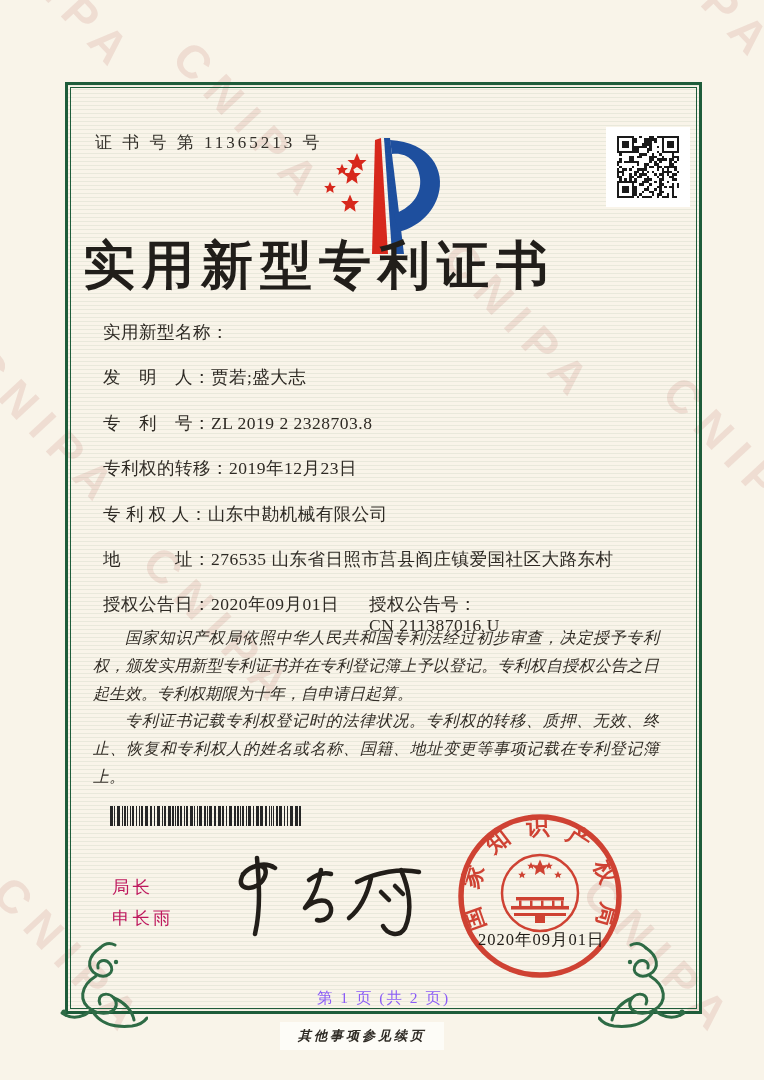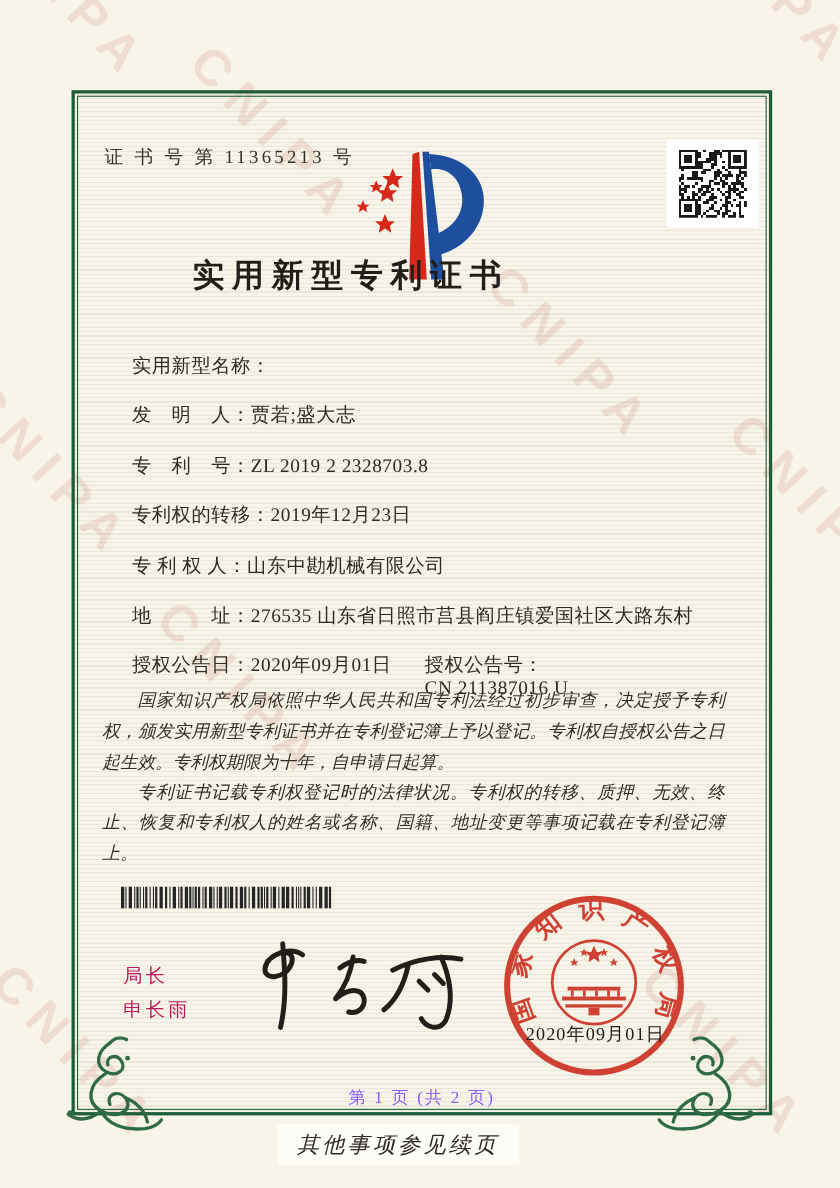--- a/index.html
+++ b/index.html
@@ -24,24 +24,24 @@
   .flourish { position:absolute; z-index:3; }
 
   .cert-no { position:absolute; z-index:4; left:95px; top:131px;
              font-size:17px; letter-spacing:3px; color:#33302a; }
 
   .logo { position:absolute; z-index:4; left:300px; top:130px; }
   .qr-wrap { position:absolute; z-index:4; left:606px; top:127px; width:84px; height:80px;
              background:#ffffff; display:flex; align-items:center; justify-content:center; }
 
   .title { position:absolute; z-index:4; left:65px; top:231px; width:508px;
-           text-align:center; font-size:29px; font-weight:600; letter-spacing:7px;
+           text-align:center; font-size:52px; font-weight:600; letter-spacing:7px;
            color:#211e1a; }
 
-  .fields { position:absolute; z-index:4; left:120px; top:322px; width:560px;
+  .fields { position:absolute; z-index:4; left:103px; top:322px; width:560px;
             font-size:17.5px; color:#2e2a24; }
   .field-row { height:45.4px; display:flex; align-items:flex-start; line-height:21px;
                letter-spacing:0.5px; }
   .field-row .lbl { white-space:nowrap; }
   .field-row .val { white-space:nowrap; }
   .grant-col2 { position:absolute; left:266px; top:0; display:flex;flex-direction:column; }
 
   .paras { position:absolute; z-index:4; left:93px; top:624px; width:566px;
            font-size:16px; line-height:27.8px; font-style:italic;
            color:#322d26; text-align:justify; }
@@ -56,21 +56,21 @@
   .seal { position:absolute; z-index:4; left:455px; top:811px; opacity:0.93; }
   .seal-date { position:absolute; z-index:5; left:478px; top:929px; font-size:16.5px;
                letter-spacing:1px; color:#1f1b16; }
 
   .page-info { position:absolute; z-index:4; left:65px; top:988px; width:637px;
                text-align:center; font-size:15.5px; letter-spacing:2px; color:#8b5cf6; }
 
   .footer-note-wrap { position:absolute; z-index:4; left:0; top:1022px; width:724px;
                       text-align:center; }
   .footer-note { display:inline-block; background:#fdfcf7; padding:5px 18px;
-                 font-size:20px; font-style:italic; letter-spacing:3px; color:#2e2a24; }
+                 font-size:13px; font-style:italic; letter-spacing:3px; color:#2e2a24;font-weight:bold; }
 </style>
 </head>
 <body>
 
 <div class="page">
 
   <div class="wm" style="left:-40px; top:-35px;">CNIPA</div>
   <div class="wm" style="left:150px; top:95px;">CNIPA</div>
   <div class="wm" style="left:600px; top:-45px;">CNIPA</div>
   <div class="wm" style="left:420px; top:295px;">CNIPA</div>

